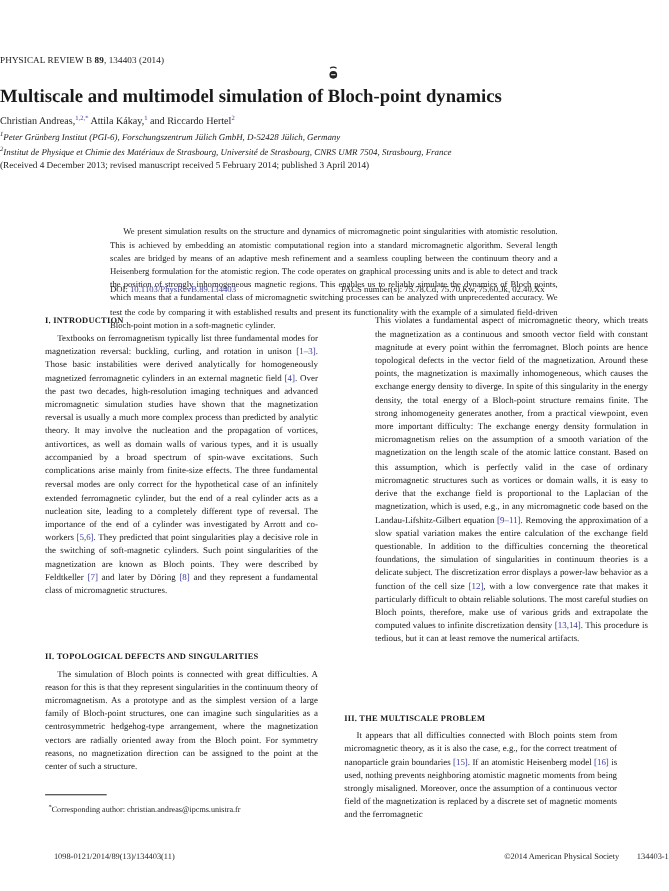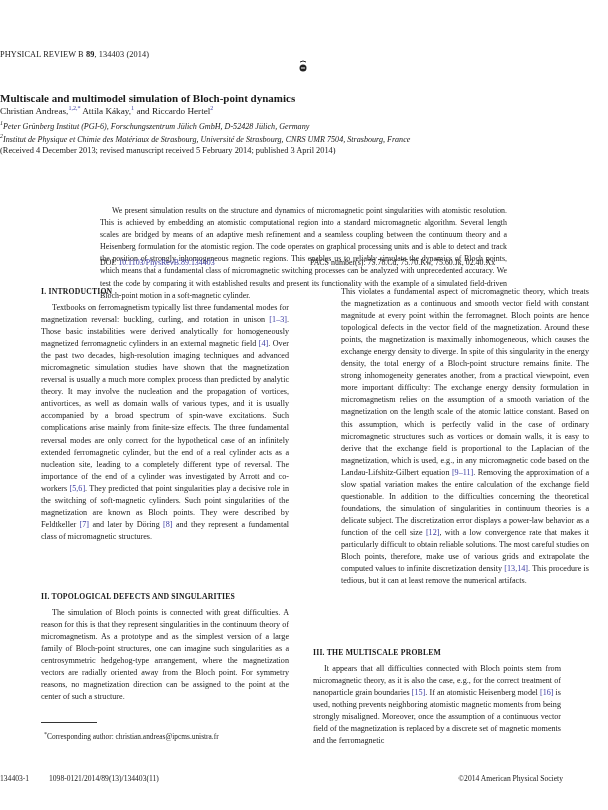--- a/index.html
+++ b/index.html
@@ -3,21 +3,21 @@
 <meta charset="utf-8">
 <style>
   html, body { margin:0; padding:0; background:#ffffff; }
   body { width:608px; height:810px; position:relative; overflow:hidden;
          font-family:"Liberation Serif", "DejaVu Serif", serif; color:#1a1a1a; }
   .abs { position:absolute; }
   .center { text-align:left; left:0; width:608px; }
   .journal { top:50px; font-size:8.3px; letter-spacing:0.1px; }
   .journal b { font-weight:bold; }
   .crossmark { top:60px; left:296px; width:14px; height:12px; font-size:11px; line-height:12px; text-align:center; font-weight:bold; }
-  .title { top:92px; font-size:11px; font-weight:bold; }
+  .title { top:78px; font-size:17px; font-weight:bold; }
   .authors { top:105px; font-size:9.2px; }
   .sup { font-size:6px; vertical-align:super; color:#3a3aa0; }
   .aff { font-size:8.1px; font-style:italic; }
   .aff1 { top:120px; }
   .aff2 { top:133px; }
   .received { top:146px; font-size:8.4px; }
   .abstract { top:162px; left:100px; width:407px; font-size:7.9px; line-height:12.1px; text-align:justify;margin-top:43px; }
   .abstract p { margin:0; text-indent:12px; }
   .meta-line { top:258px; font-size:7.9px; }
   .doi { left:100px; }
@@ -27,21 +27,21 @@
   .col p { margin:0; text-indent:11px; }
   .col p.noindent { text-indent:0; }
   .lcol { left:41px; }
   .rcol { left:313px; }
   .sec-head { font-size:7.7px; font-weight:bold; letter-spacing:0.2px; width:248px; }
   .ref { color:#3a3aa0; }
   .footrule { top:722px; left:41px; width:56px; height:0; border-top:0.8px solid #333; }
   .footnote { top:731px; left:44px; font-size:7.4px; }
   .footer { top:774px; font-size:7.6px; }
   .f-left { left:49px; }
-  .f-center { left:0; width:608px; text-align:left; }
+  .f-center { left:0; width:608px; text-align:right; }
   .f-right { right:45px; }
 </style>
 </head>
 <body>
 
 <div class="abs center journal"><span>PHYSICAL REVIEW B </span><b>89</b><span>, 134403 (2014)</span></div>
 
 <div class="abs crossmark">
   <svg width="14" height="13" viewBox="0 0 14 13">
     <path d="M4 2 Q7 0 10 2" stroke="#222" stroke-width="1" fill="none"></path>

